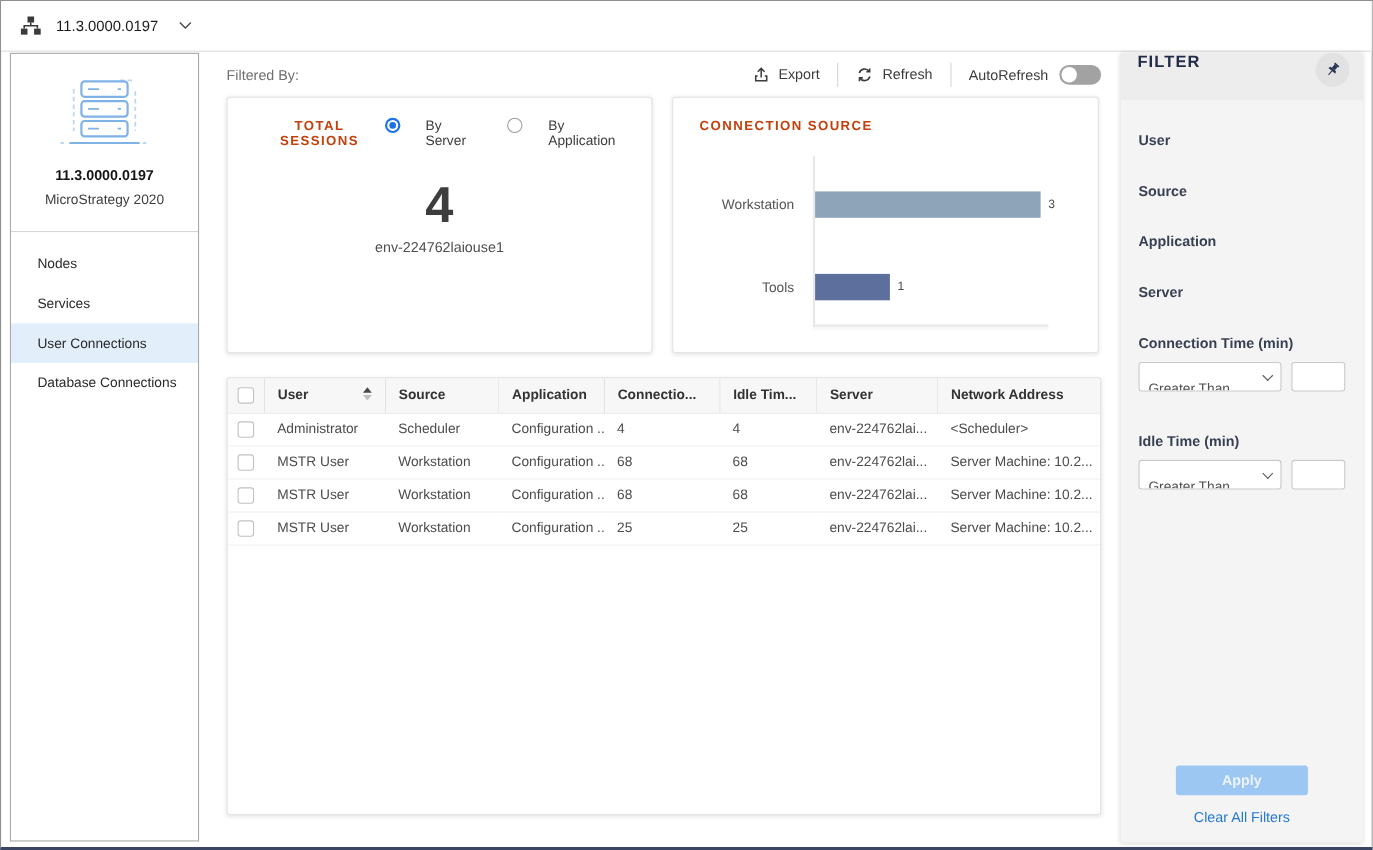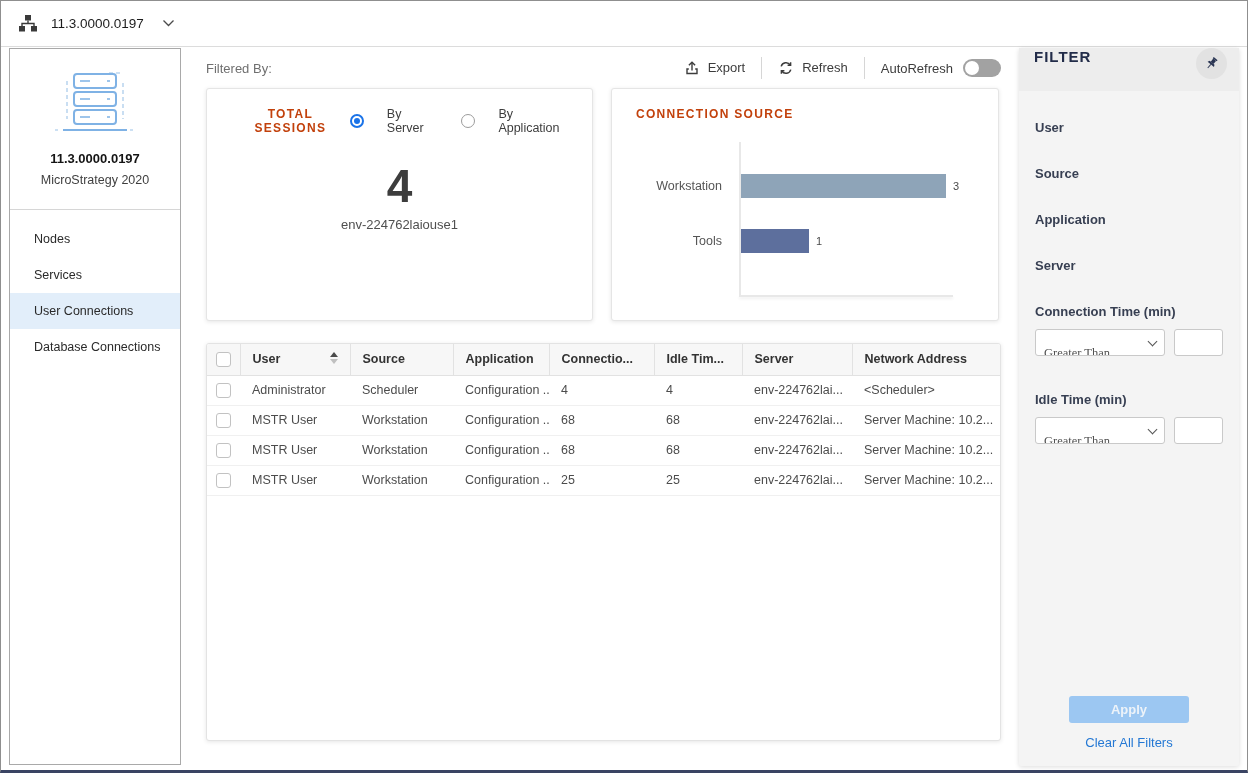--- a/index.html
+++ b/index.html
@@ -37,21 +37,21 @@
   .toggle .knob { position:absolute; left:2px; top:2px; width:14px; height:14px; border-radius:50%; background:#fff; }
 
   
   .card { position:absolute; background:#fff; border:1px solid #e5e5e5; border-radius:3px;
           box-shadow:0 1px 4px rgba(0,0,0,.10); }
   #card-sessions { left:205px; top:87px; width:387px; height:233px; }
   #card-source   { left:610px; top:87px; width:388px; height:233px; }
   .card-title { font-size:12px; font-weight:700; letter-spacing:1.3px; color:#c2410c;text-align:center; }
   .card-head { display:flex; align-items:center; padding:18px 18px 0 24px; }
   .radio-group { margin-left:auto; display:flex; align-items:center; gap:22px; }
-  .radio-opt { display:flex; align-items:center; gap:23px; font-size:12.5px; color:#3d3d3d; cursor:pointer; }
+  .radio-opt { display:flex; gap:23px; font-size:12.5px; color:#3d3d3d; cursor:pointer; }
   .radio { width:14px; height:14px; border-radius:50%; border:1px solid #9c9c9c; background:#fff; position:relative; flex:none; }
   .radio.on { border:2px solid #1a73e8; }
   .radio.on::after { content:""; position:absolute; left:2px; top:2px; width:6px; height:6px;
                      border-radius:50%; background:#1a73e8; }
   .sessions-body { position:absolute; left:0; right:0; top:72px; text-align:center; }
   .big-num { font-size:46px; font-weight:700; color:#3d3d3d; line-height:1.1; }
   .env { font-size:13px; color:#4f4f4f; margin-top:5px; }
 
   
   #chart { position:absolute; left:0; top:0; right:0; bottom:0; }
@@ -91,21 +91,21 @@
   .pin-btn { margin-left:auto; width:31px; height:31px; border-radius:50%; background:#e2e2e2;
              display:flex; align-items:center; justify-content:center; cursor:pointer; }
   .filter-body { padding:0 16px; }
   .filter-field { font-size:13px; font-weight:600; color:#373f52; margin-top:31px; cursor:pointer; }
   .filter-field:first-child { margin-top:29px; }
   .op-label { font-size:13px; font-weight:700; color:#373f52; margin-top:31px; }
   .op-row { display:flex; gap:9px; margin-top:10px; }
   .select-wrap { position:relative; width:130px; flex:none; }
   select { width:130px; height:27px; border:1px solid #c9c9c9; border-radius:3px; background:#fff;
            font-size:12.5px; color:#4f4f4f; padding:16px 22px 0 8px; appearance:none; -webkit-appearance:none;
-           font-family:Liberation Serif, serif; }
+           font-family:Liberation Sans, sans-serif; }
   .select-chev { position:absolute; right:9px; top:9px; width:7px; height:7px; border-right:1.5px solid #555;
                  border-bottom:1.5px solid #555; transform:rotate(45deg); pointer-events:none; }
   .num-input { width:49px; height:27px; border:1px solid #c9c9c9; border-radius:3px; background:#fff;
                font-size:12.5px; padding:0 6px; font-family:inherit; }
   .apply-btn { position:absolute; left:50px; bottom:43px; width:120px; height:27px; background:#9cc7f2;
                border:none; border-radius:3px; color:#edf3f9; font-size:13px; font-weight:600;
                font-family:inherit; cursor:pointer; }
   .clear-link { position:absolute; left:0; right:0; bottom:16px; text-align:center; font-size:13px;
                 color:#2478d4; cursor:pointer; }
 </style>
@@ -211,21 +211,21 @@
       <span class="card-title">CONNECTION SOURCE</span>
     </div>
     <div id="chart">
       <div class="axis-y"></div>
       <div class="axis-x"></div>
     <div class="chart-row" style="top: 85px;">
           <span class="chart-label">Workstation</span>
           <div class="chart-bar" style="width: 205px; background: rgb(142, 164, 184);"></div>
           <span class="chart-value">3</span>
         </div>
-        <div class="chart-row" style="top: 140px;">
+        <div class="chart-row" style="top: 160px;">
           <span class="chart-label">Tools</span>
           <div class="chart-bar" style="width: 68px; background: rgb(93, 111, 157);"></div>
           <span class="chart-value">1</span>
         </div>
       </div>
   </div>
 
   <div id="table-panel">
     <table>
       <colgroup>

